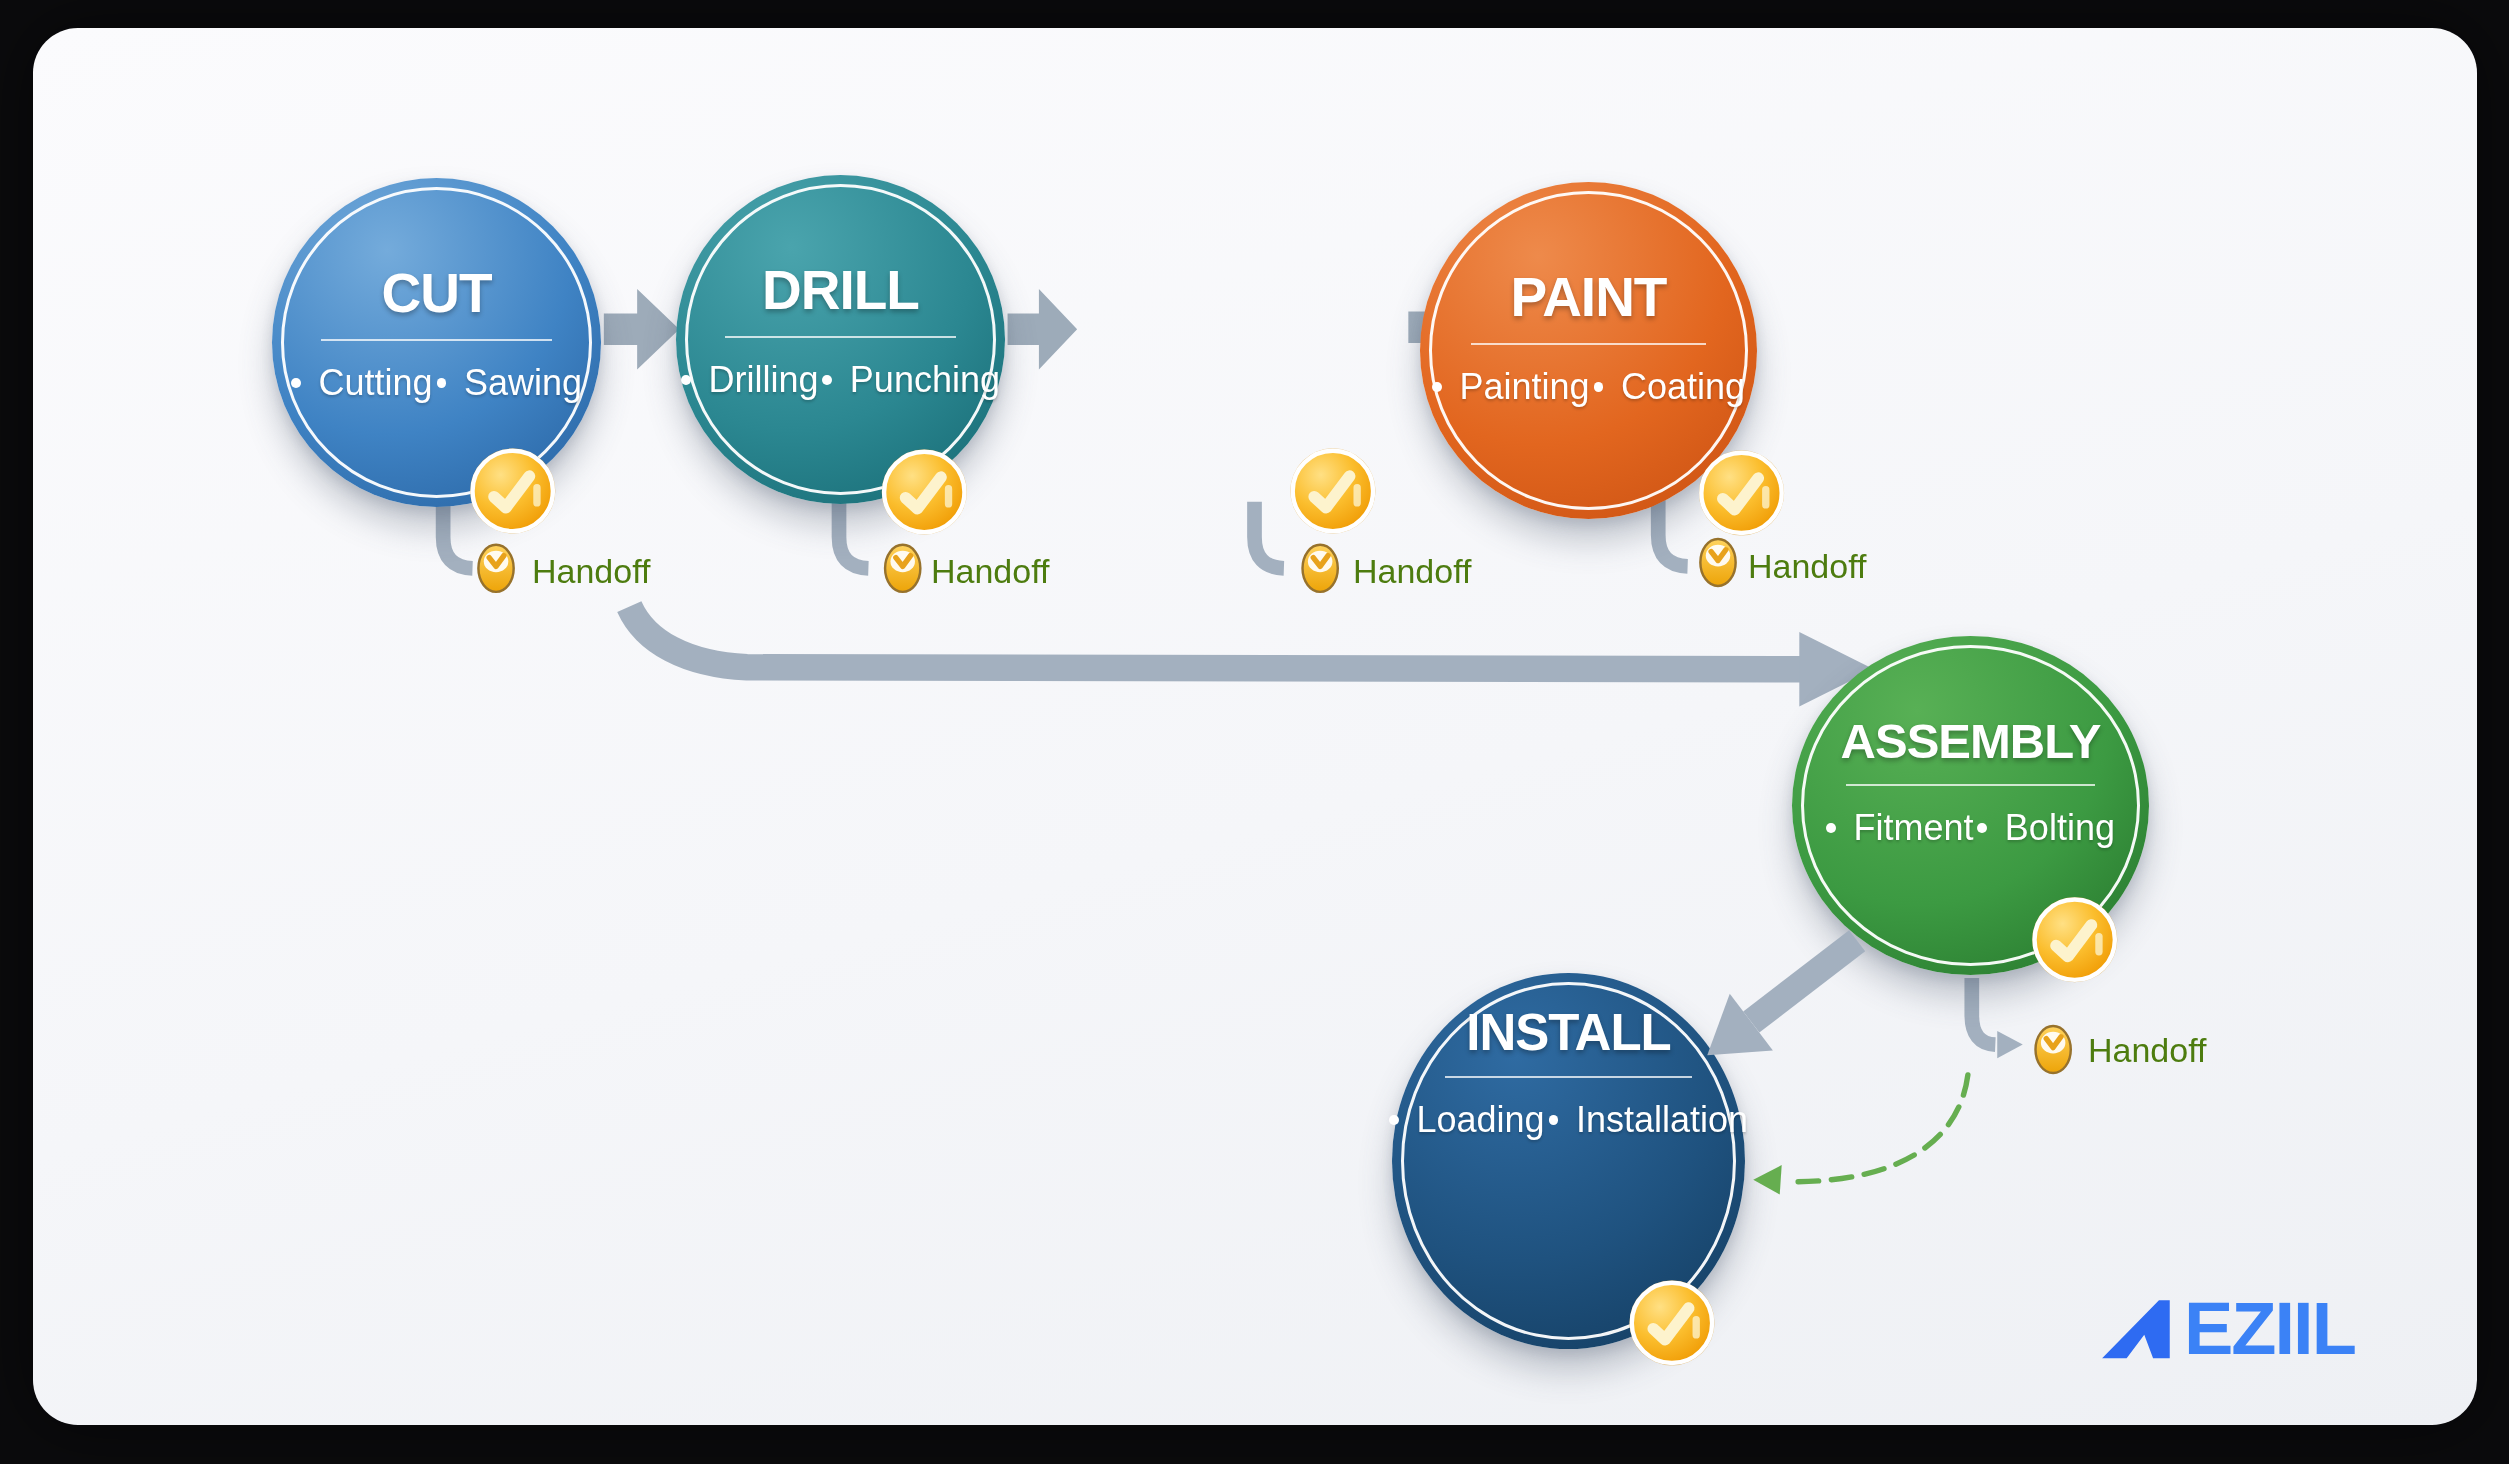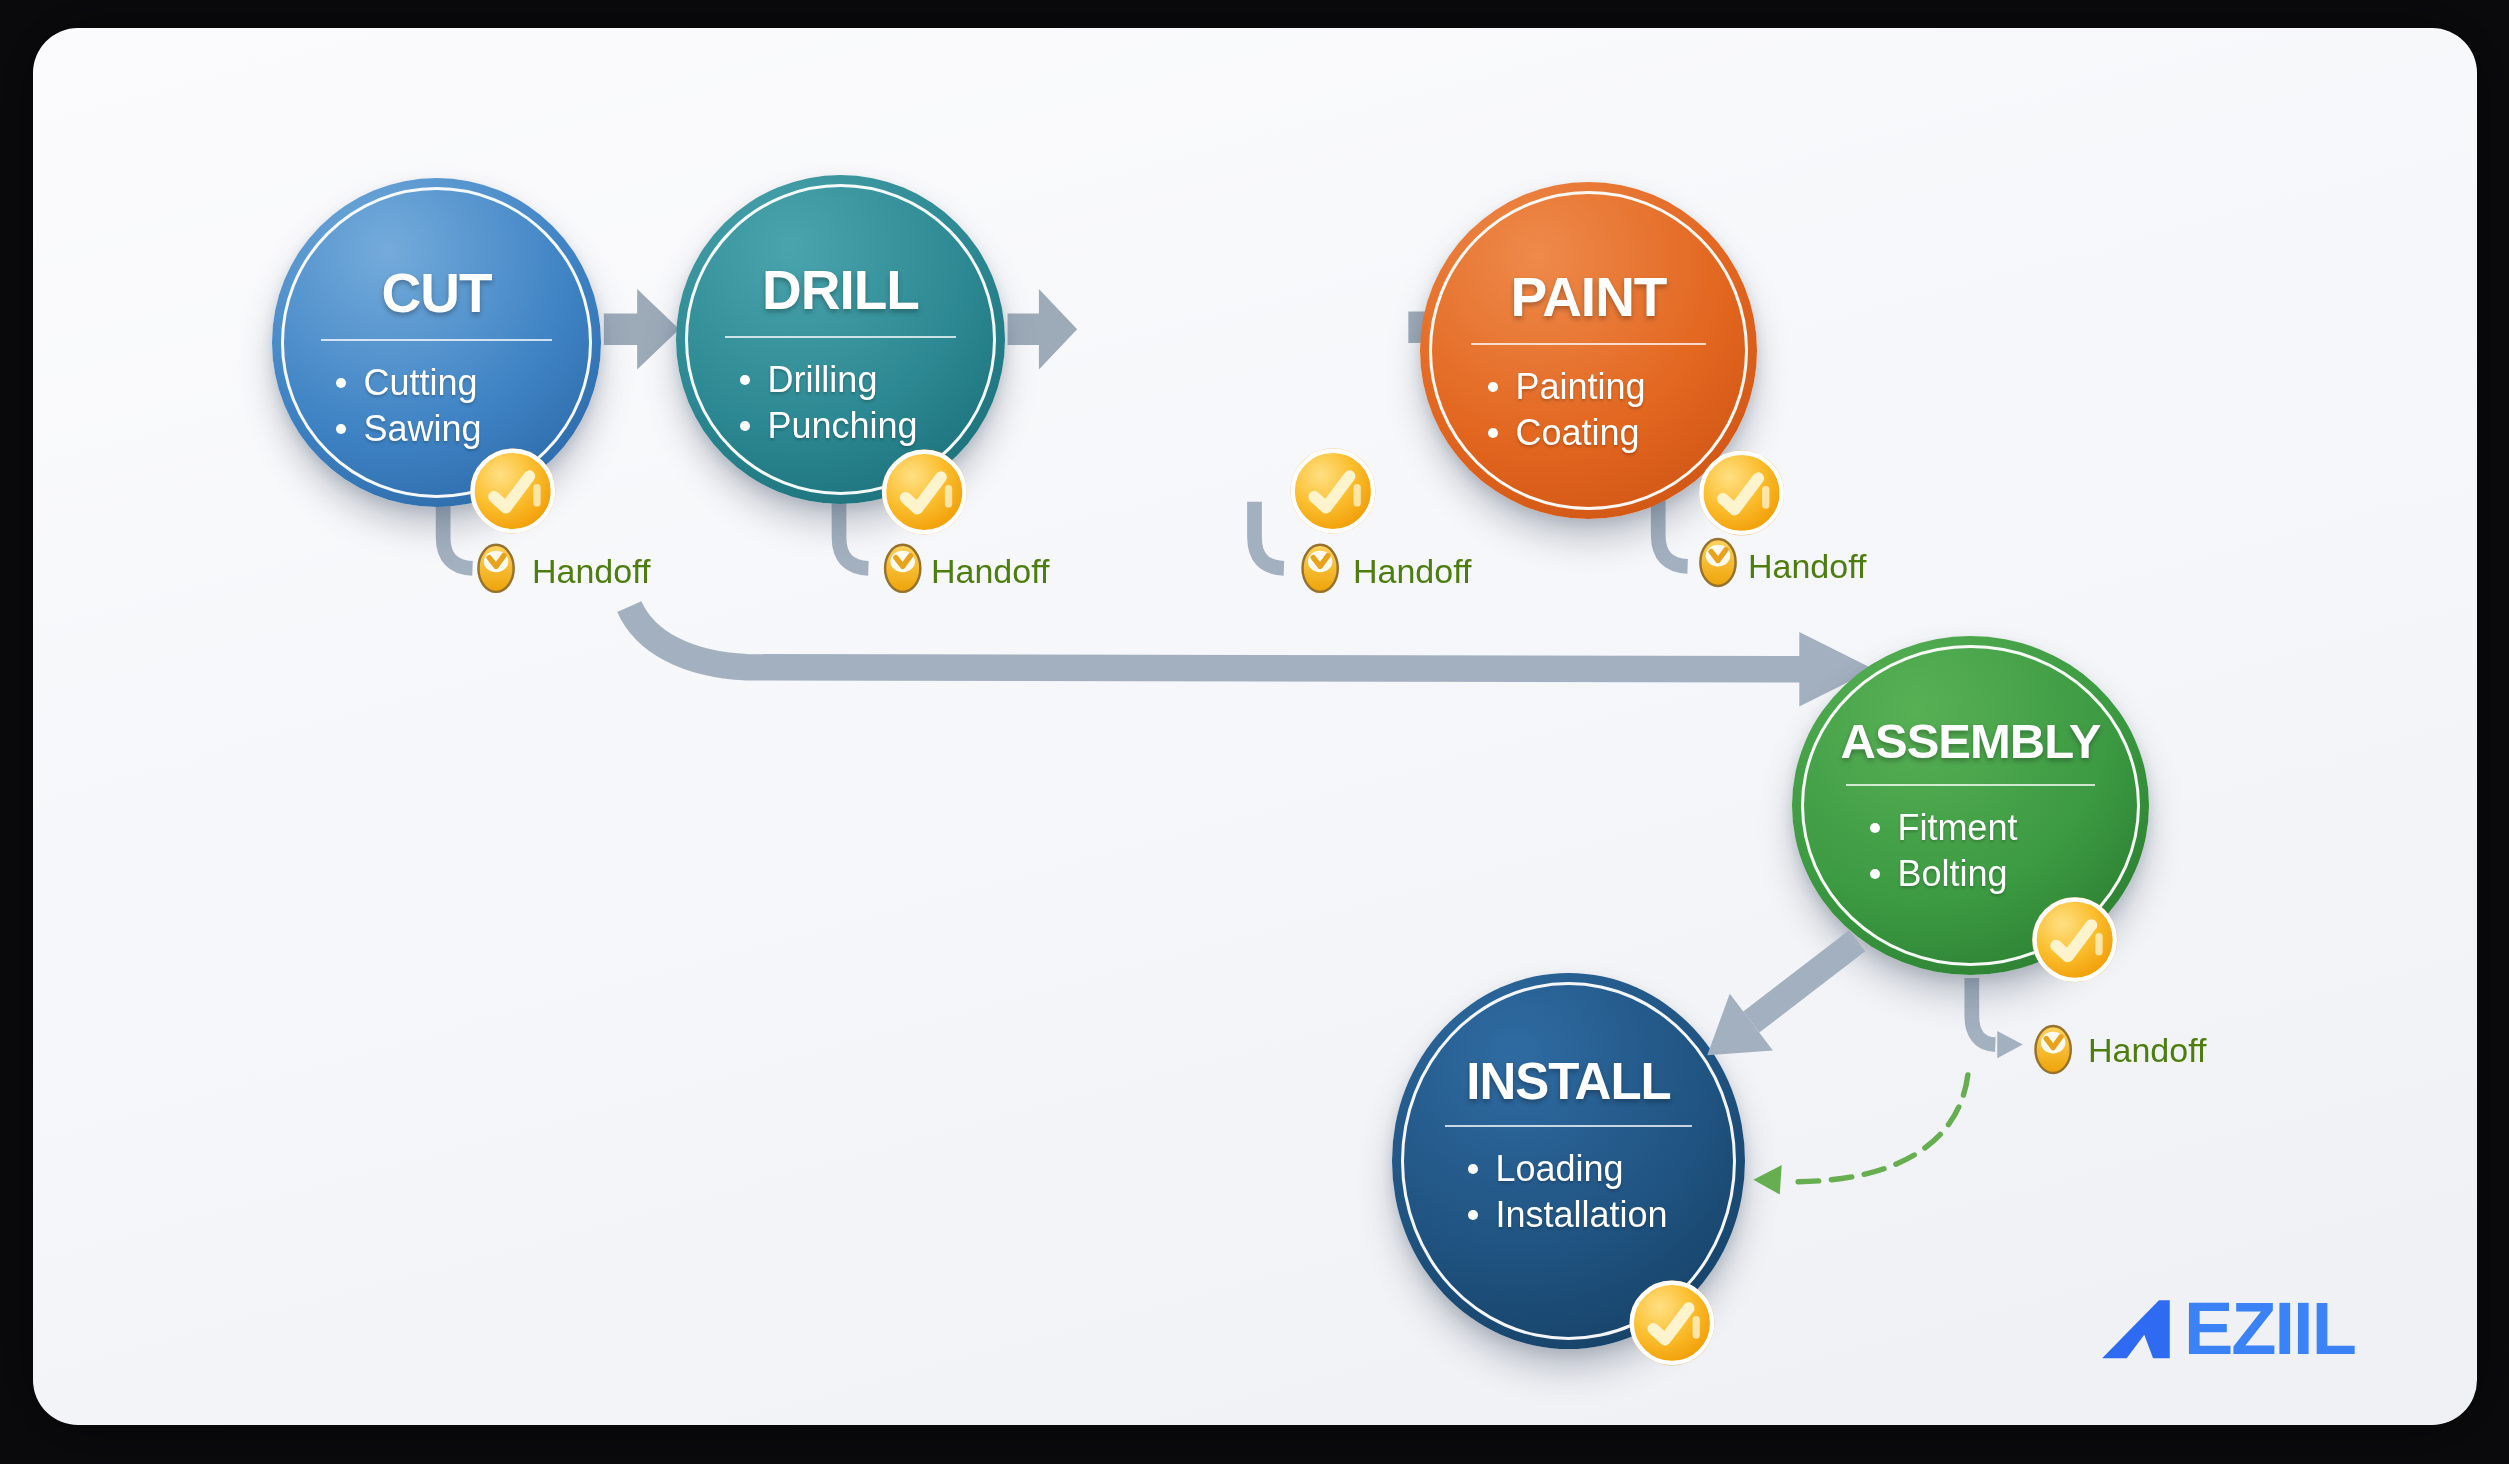--- a/index.html
+++ b/index.html
@@ -21,33 +21,33 @@
     position:absolute;border-radius:50%;
     display:flex;flex-direction:column;align-items:center;
     box-shadow:0 21.6px 33px rgba(70,82,104,.30),0 5.9px 11.8px rgba(70,82,104,.16);
   }
   .ring{position:absolute;inset:8.8px;border:3.9px solid rgba(255,255,255,.95);border-radius:50%}
   .ctitle{
     color:#fff;font-weight:bold;font-size:55px;letter-spacing:-1px;
     margin-top:88px;text-shadow:0 2.9px 4.9px rgba(0,0,0,.28);z-index:1;line-height:1;
   }
   .cdivider{width:70%;height:2px;background:rgba(255,255,255,.75);margin:17.6px 0 21.6px;z-index:1}
-  .citems{display:flex;flex-direction:column;gap:4px;z-index:1;min-width:201px}
+  .citems{display:flex;flex-direction:row;gap:4px;z-index:1;min-width:201px}
   .citem{display:flex;align-items:center;gap:17.6px;color:#fff;font-size:36px;text-shadow:0 2px 2.9px rgba(0,0,0,.22)}
   .dot{width:9.8px;height:9.8px;border-radius:50%;background:#fff;flex:none}
 
   .c-cut     {background:radial-gradient(circle at 35% 22%,#74abdb 0%,#3f83c4 55%,#245e9c 100%)}
   .c-drill   {background:radial-gradient(circle at 35% 22%,#4aa4ad 0%,#2b8791 55%,#14666f 100%)}
   .c-weld    {background:radial-gradient(circle at 35% 22%,#f8c35a 0%,#efa227 55%,#d6850a 100%)}
   .c-paint   {background:radial-gradient(circle at 35% 22%,#ee8a4b 0%,#e2661f 55%,#c74e10 100%)}
   .c-assembly{background:radial-gradient(circle at 35% 22%,#58b055 0%,#3c9a42 55%,#237029 100%)}
   .c-install {background:radial-gradient(circle at 35% 22%,#2f6ba2 0%,#1f527f 55%,#123a5c 100%)}
 
   .c-assembly .ctitle{font-size:49px;margin-top:81px}
-  .c-install .ctitle{font-size:51px;margin-top:83px}
+  .c-install .ctitle{font-size:51px;margin-top:34px}
 
   .handoff{
     position:absolute;font-size:34px;font-weight:400;color:#4d7c0f;
     line-height:43px;height:43px;white-space:nowrap;
   }
   .logo-text{
     position:absolute;left:2184px;top:1292px;
     font-size:74px;font-weight:bold;letter-spacing:-2px;color:#3b82f6;line-height:1;
   }
 </style>

